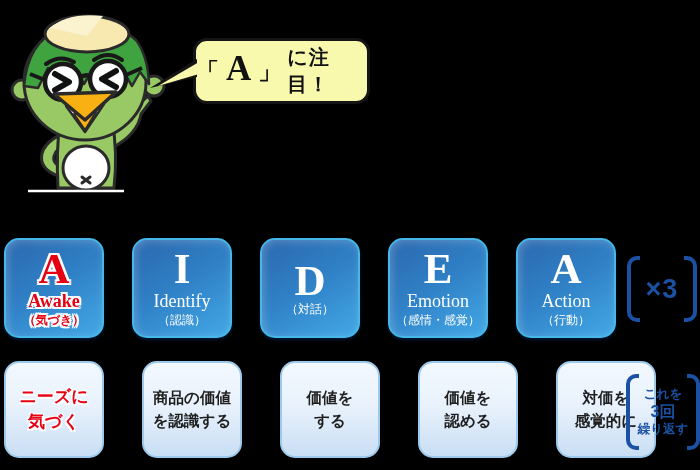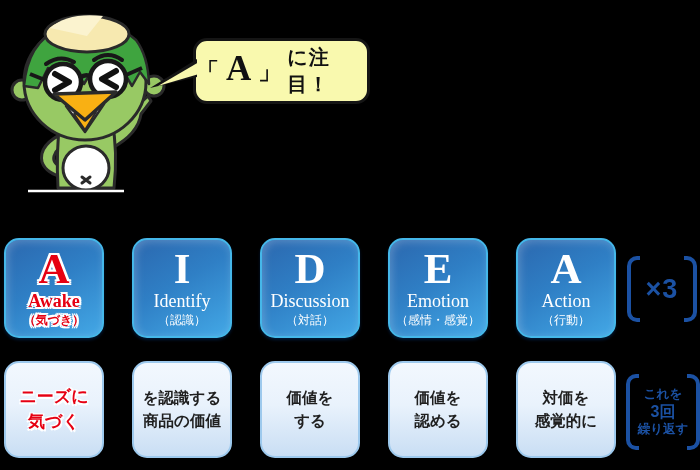--- a/index.html
+++ b/index.html
@@ -13,21 +13,21 @@
     display:flex;align-items:center;justify-content:center;
     color:#111;z-index:1;box-sizing:border-box;
   }
   .bubble .q{font-size:23px;font-weight:bold;}
   .bubble .big-a{font-family:"Liberation Serif",serif;font-size:35px;font-weight:bold;margin:0 7px;position:relative;top:-2px;}
   .bubble .suffix{font-size:20px;font-weight:bold;letter-spacing:1px;margin-left:6px;}
   .bubble-tail{position:absolute;left:150px;top:58px;z-index:2;}
 
   
   .aidea-row{position:absolute;left:4px;top:238px;display:flex;gap:28px;}
-  .desc-row{position:absolute;left:4px;top:361px;display:flex;gap:28px;}
+  .desc-row{position:absolute;left:4px;top:361px;display:flex;gap:38px;}
 
   .acard{
     width:100px;height:100px;box-sizing:border-box;border-radius:15px;
     border:2px solid #45b7e9;
     background:linear-gradient(150deg,#2b68af 0%,#2f7fc5 45%,#43a8e6 100%);
     box-shadow:inset 2px 2px 8px rgba(255,255,255,0.22), 0 2px 3px rgba(0,40,90,0.6);
     display:flex;flex-direction:column;align-items:center;justify-content:center;
     color:#fff;text-align:center;
   }
   .acard .letter{font-family:"Liberation Serif",serif;font-size:43px;font-weight:bold;line-height:1;}
@@ -126,21 +126,20 @@
       <div class="word">Awake</div>
       <div class="jp">（気づき）</div>
     </div>
     <div class="acard">
       <div class="letter">I</div>
       <div class="word">Identify</div>
       <div class="jp">（認識）</div>
     </div>
     <div class="acard">
       <div class="letter">D</div>
-      <div class="word">Discussion</div>
       <div class="jp">（対話）</div>
     </div>
     <div class="acard">
       <div class="letter">E</div>
       <div class="word">Emotion</div>
       <div class="jp">（感情・感覚）</div>
     </div>
     <div class="acard">
       <div class="letter">A</div>
       <div class="word">Action</div>
@@ -153,22 +152,22 @@
     <span class="times-text">×3</span>
     <span class="bk bk-r"></span>
   </div>
 
   <div class="desc-row">
     <div class="dcard highlight">
       <div>ニーズに</div>
       <div>気づく</div>
     </div>
     <div class="dcard">
+      <div>商品の価値</div>
       <div>を認識する</div>
-      <div>商品の価値</div>
     </div>
     <div class="dcard">
       <div>価値を</div>
       <div>する</div>
     </div>
     <div class="dcard">
       <div>価値を</div>
       <div>認める</div>
     </div>
     <div class="dcard">

